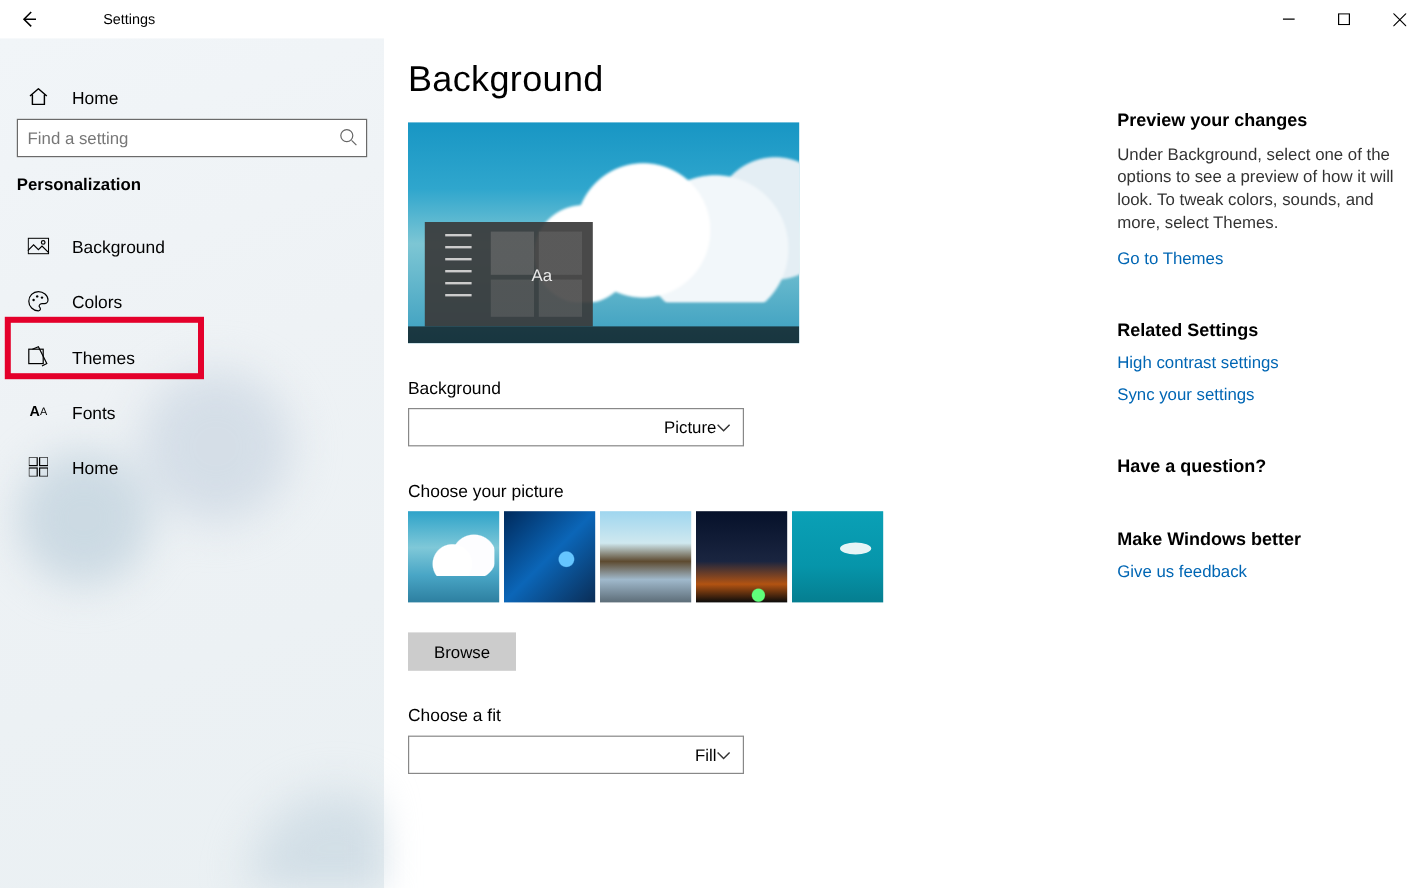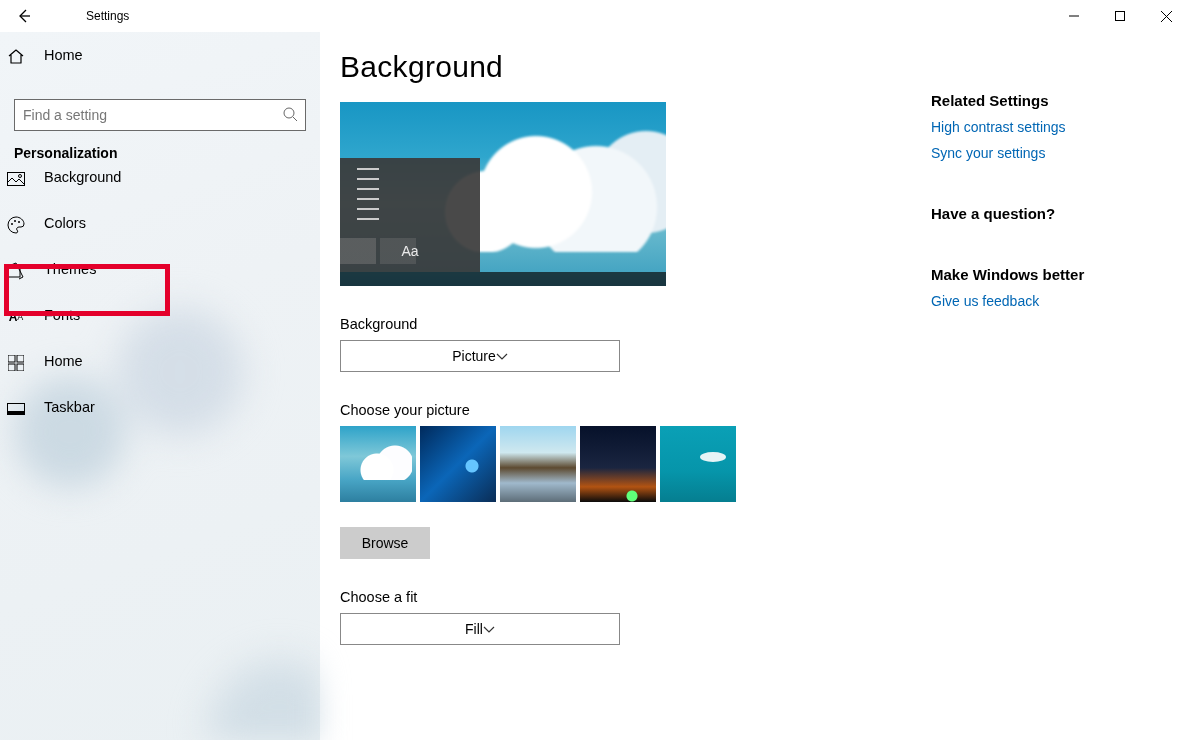--- a/index.html
+++ b/index.html
@@ -25,21 +25,21 @@
   .sidebar::before{
     content:""; position:absolute; inset:0;
     background:
       radial-gradient(circle at 70px 400px, rgba(200,215,225,0.9) 0 40px, transparent 70px),
       radial-gradient(circle at 180px 340px, rgba(210,220,230,0.9) 0 45px, transparent 80px),
       radial-gradient(circle at 280px 700px, rgba(200,215,225,0.7) 0 50px, transparent 90px);
     filter: blur(14px);
     z-index:0;
   }
   .sidebar > * { position:relative; z-index:1; }
-  .side-row { height:44px; display:flex; align-items:flex-start; padding-left:6px; cursor:pointer; gap:18px; }
+  .side-row { height:44px; display:flex; align-items:flex-end; padding-left:22px; cursor:pointer; gap:18px; }
   .side-row .ico { width:20px; height:20px; display:flex; align-items:center; justify-content:center; flex:none;}
   .side-row span.lbl { font-size:14.5px; }
   .search-wrap { margin:8px 14px 14px 14px; }
   .search {
     width:100%; height:32px; border:1px solid #6a6a6a; background:#fff;
     padding:0 30px 0 8px; font-size:14px; outline:none;
   }
   .search::placeholder { color:#777; font-style:normal;}
   .search-wrap { position:relative; }
   .search-ico { position:absolute; right:8px; top:7px; pointer-events:none;}
@@ -57,37 +57,36 @@
     position:absolute; right:-20px; top:10px; width:260px; height:140px;
     background:
       radial-gradient(circle at 60px 100px,#fff 0 40px, transparent 42px),
       radial-gradient(circle at 110px 80px,#fff 0 55px, transparent 57px),
       radial-gradient(circle at 170px 95px,#f2f7fa 0 60px, transparent 62px),
       radial-gradient(circle at 220px 70px,#e4eef4 0 50px, transparent 52px);
     filter: blur(1px);
   }
   .preview-taskbar{position:absolute;left:0;right:0;bottom:0;height:14px;background:rgba(10,10,10,0.7);}
   .preview-win{
-    position:absolute; left:0; bottom:14px; width:140px; height:114px;
+    position:absolute; left:14px; bottom:14px; width:140px; height:87px;
     background:rgba(58,58,58,0.92);
     display:flex;
-    flex-direction:column;
   }
   .preview-win .tiles{ width:55px; display:flex; flex-direction:column; align-items:center; padding:10px 0; gap:8px;}
   .preview-win .tiles div{width:22px; height:2px; background:#ccc;}
   .preview-win .rpane{flex:1; display:flex; align-items:center; justify-content:center; color:#eaeaea; font-size:14px; position:relative;}
   .preview-win .rpane::before{content:"";position:absolute;inset:8px 8px 8px 0; background:
     linear-gradient(rgba(120,120,120,0.5),rgba(120,120,120,0.5)) left 0 top 0/36px 36px no-repeat,
     linear-gradient(rgba(120,120,120,0.35),rgba(120,120,120,0.35)) left 40px top 0/36px 36px no-repeat,
     linear-gradient(rgba(120,120,120,0.35),rgba(120,120,120,0.35)) left 0 top 40px/36px 36px no-repeat,
     linear-gradient(rgba(120,120,120,0.35),rgba(120,120,120,0.35)) left 40px top 40px/36px 36px no-repeat;}
   .field-label{ font-size:14.5px; margin:30px 0 8px 0;}
   .combo{
     width:280px; height:32px; border:1px solid #888; background:#fff;
-    display:flex; align-items:center; justify-content:center;
+    display:flex; align-items:center; justify-content:flex-end;
     padding:0 10px; cursor:pointer;
   }
   .thumbs{display:flex; gap:4px; margin-top:0;}
   .thumb{width:76px; height:76px; cursor:pointer;}
   .t1{background:linear-gradient(180deg,#2ea3c9 0%,#7fc8d8 40%,#49a6c6 70%,#2d7fa0 100%);position:relative;}
   .t1::after{content:"";position:absolute;right:4px;top:18px;width:55px;height:36px;background:
     radial-gradient(circle at 20px 26px,#fff 0 16px,transparent 17px),
     radial-gradient(circle at 38px 20px,#fdfdff 0 18px,transparent 19px);}
   .t2{background:radial-gradient(circle at 52px 40px,#65c5ff 0 6px,transparent 7px),
        linear-gradient(135deg,#002a5c 0%, #0b66b8 50%, #0a2d56 100%);}
@@ -199,29 +198,20 @@
     <span class="ico">
         <svg width="16" height="16" viewBox="0 0 16 16">
           <rect x="0" y="0" width="7" height="7" stroke="#000" fill="none"></rect>
           <rect x="9" y="0" width="7" height="7" stroke="#000" fill="none"></rect>
           <rect x="0" y="9" width="7" height="7" stroke="#000" fill="none"></rect>
           <rect x="9" y="9" width="7" height="7" stroke="#000" fill="none"></rect>
         </svg>
       </span>
     <span class="lbl">Home</span>
   </div>
-  <div class="side-row nav-item">
-    <span class="ico">
-        <svg width="18" height="12" viewBox="0 0 18 12">
-          <rect x="0.5" y="0.5" width="17" height="11" stroke="#000" fill="none"></rect>
-          <rect x="0.5" y="8" width="17" height="3.5" fill="#000"></rect>
-        </svg>
-      </span>
-    <span class="lbl">Taskbar</span>
-  </div>
 
   <div class="highlight-box"></div>
 </div>
 
 <div class="main">
   <h1>Background</h1>
 
   <div class="preview-box">
     <div class="preview-clouds"></div>
     <div class="preview-win">
@@ -266,20 +256,25 @@
     <span>
         <svg width="12" height="12" viewBox="0 0 12 12">
           <path d="M1 4l5 5 5-5" stroke="#333" fill="none" stroke-width="1.2"></path>
         </svg>
       </span>
   </div>
 
   
   <div class="right-col">
     <div class="rc-block">
+      <div class="rc-head">Preview your changes</div>
+      <p class="rc-text">Under Background, select one of the options to see a preview of how it will look. To tweak colors, sounds, and more, select Themes.</p>
+      <a class="rc-link">Go to Themes</a>
+    </div>
+    <div class="rc-block">
       <div class="rc-head">Related Settings</div>
       <a class="rc-link">High contrast settings</a>
       <a class="rc-link">Sync your settings</a>
     </div>
     <div class="rc-block">
       <div class="rc-head">Have a question?</div>
     </div>
     <div class="rc-block">
       <div class="rc-head">Make Windows better</div>
       <a class="rc-link">Give us feedback</a>

